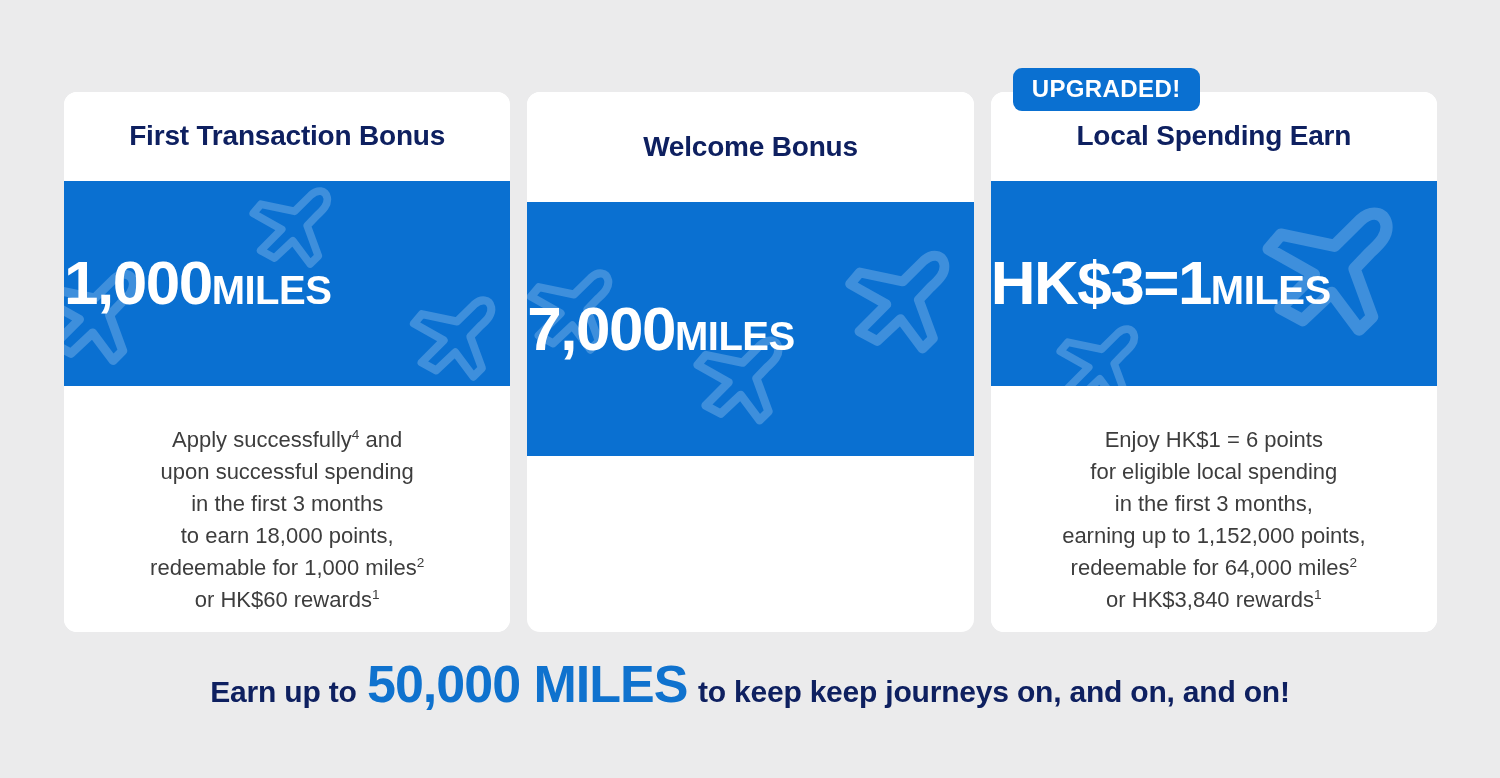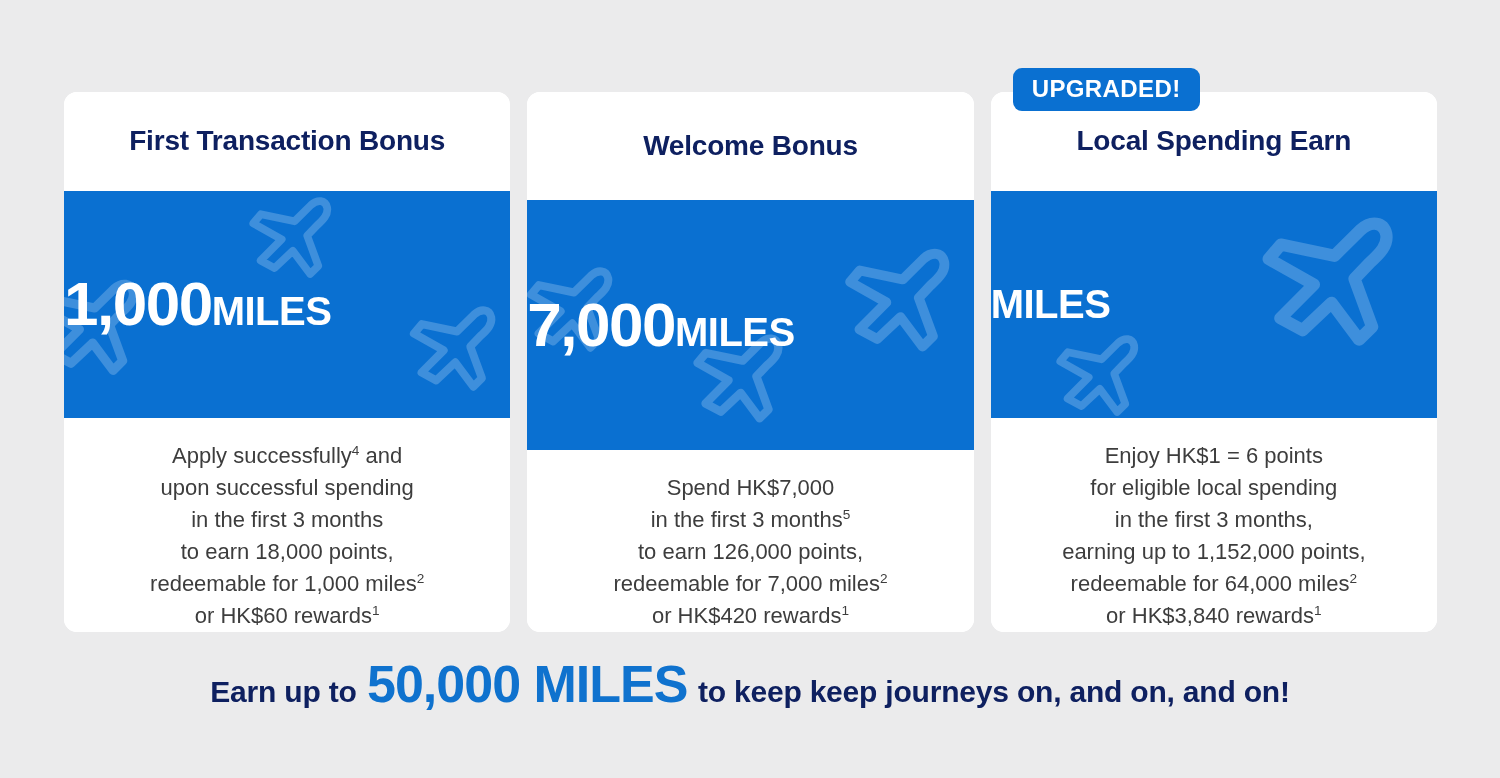--- a/index.html
+++ b/index.html
@@ -110,21 +110,21 @@
 
   .card-body {
     flex: 1;
     background: #ffffff;
     border-radius: 0 0 13px 13px;
     padding: 22px 18px 0 18px;
     box-sizing: border-box;
   }
 
   .card-copy {
-    margin: 0;
+    margin: 16px;
     text-align: center;
     color: #3d3d3d;
     font-size: 22px;
     line-height: 32px;
     white-space: pre-line;
   }
   .card-copy sup {
     font-size: 0.62em;
     vertical-align: super;
     line-height: 0;
@@ -217,40 +217,38 @@
           </svg>
           <svg width="130" height="120" style="left:150px; top:108px;" viewBox="0 0 100 100">
             <path class="plane-stroke" d="M14 63 L40 55 L24 30 L34 26 L58 46 L78 40 C86 38 92 42 90 49 C88 55 82 57 74 59 L62 63 L58 92 L48 95 L44 69 L22 75 Z" transform="rotate(-28 50 60)"></path>
           </svg>
         </div>
         <div class="banner-headline">
           <span class="headline-main">7,000</span>
           <span class="headline-unit">MILES</span>
         </div>
       </div>
-      <div class="card-body">
-        <p class="card-copy">Spend HK$7,000<br>in the first 3 months<sup>5</sup><br>to earn 126,000 points,<br>redeemable for 7,000 miles<sup>2</sup><br>or HK$420 rewards<sup>1</sup></p>
-      </div>
     </div>
 
     <div class="bonus-card">
       <div class="upgrade-badge">UPGRADED!</div>
       <div class="card-header">
         <div class="card-title">Local Spending Earn</div>
       </div>
       <div class="card-banner">
         <div class="plane-layer">
           <svg width="185" height="175" style="left:250px; top:-12px;" viewBox="0 0 100 100">
             <path class="plane-stroke" d="M14 63 L40 55 L24 30 L34 26 L58 46 L78 40 C86 38 92 42 90 49 C88 55 82 57 74 59 L62 63 L58 92 L48 95 L44 69 L22 75 Z" transform="rotate(-28 50 60)"></path>
           </svg>
           <svg width="120" height="110" style="left:50px; top:120px;" viewBox="0 0 100 100">
             <path class="plane-stroke" d="M14 63 L40 55 L24 30 L34 26 L58 46 L78 40 C86 38 92 42 90 49 C88 55 82 57 74 59 L62 63 L58 92 L48 95 L44 69 L22 75 Z" transform="rotate(-28 50 60)"></path>
           </svg>
         </div>
         <div class="banner-headline">
+          <span class="headline-main">HK$3=1</span>
           <span class="headline-unit">MILES</span>
         </div>
       </div>
       <div class="card-body">
         <p class="card-copy">Enjoy HK$1 = 6 points<br>for eligible local spending<br>in the first 3 months,<br>earning up to 1,152,000 points,<br>redeemable for 64,000 miles<sup>2</sup><br>or HK$3,840 rewards<sup>1</sup></p>
       </div>
     </div>
 
   </div>
 

